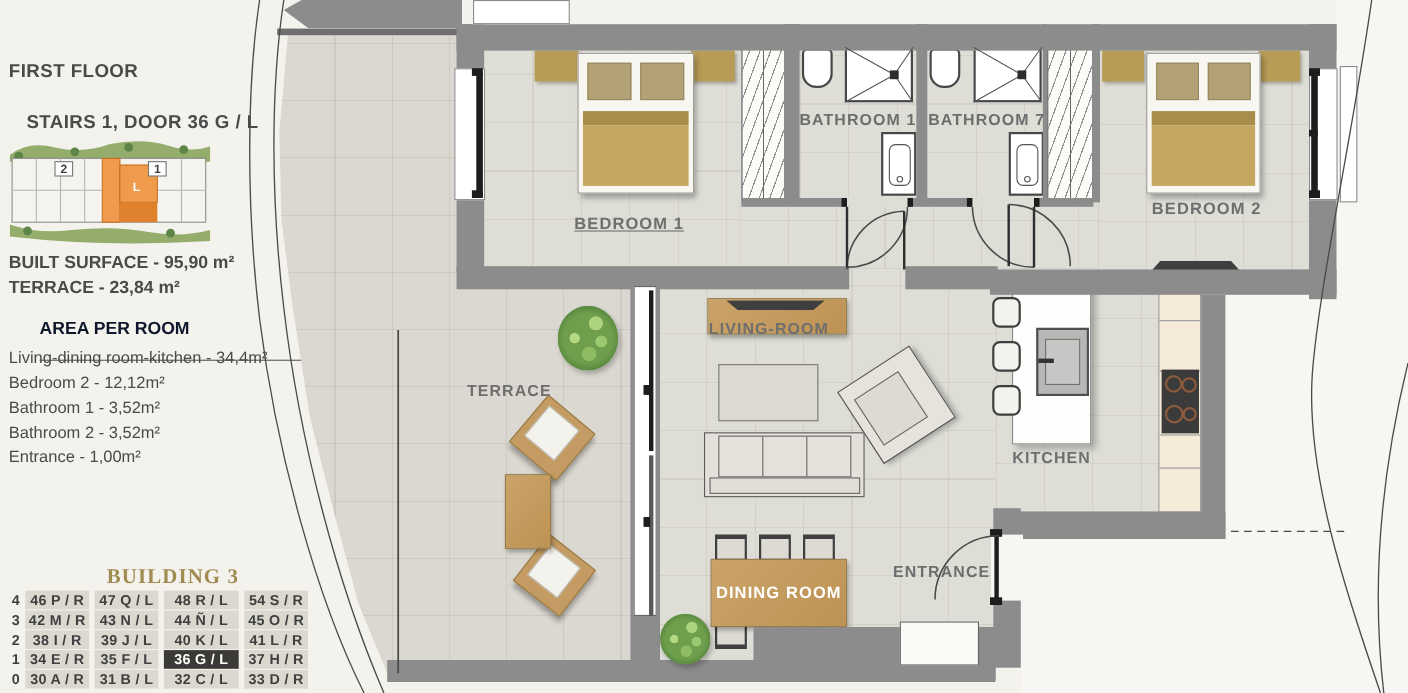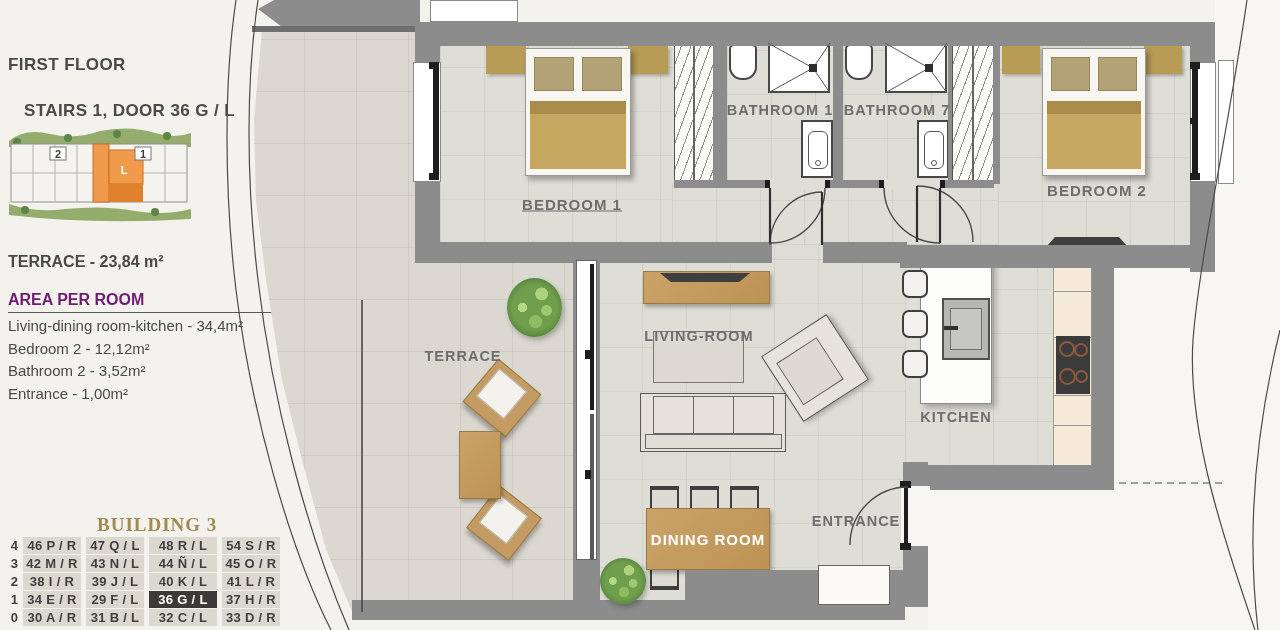--- a/index.html
+++ b/index.html
@@ -2,22 +2,22 @@
 <html><head>
 <meta charset="utf-8">
 <style>
   html,body{margin:0;padding:0;background:#f4f2ed;}
   #canvas{position:relative;width:1280px;height:630px;background:#f4f2ed;overflow:hidden;
           font-family:"Liberation Sans",sans-serif;}
   .abs{position:absolute;}
   
   .hdr{position:absolute;font-weight:bold;font-size:17px;color:#4a4a4a;letter-spacing:.4px;white-space:nowrap;}
   .surf{position:absolute;font-weight:bold;font-size:16px;color:#4a4a4a;white-space:nowrap;}
-  .areahdr{position:absolute;font-weight:bold;font-size:16px;color:#701a75;border-bottom:1px solid #5a5a5a;
-           width:268px;padding-bottom:3px;}
+  .areahdr{position:absolute;font-weight:bold;font-size:16px;color:#0f172a;border-bottom:1px solid #5a5a5a;
+           width:268px;padding-bottom:18px;margin-left:28px;}
   .arealist{position:absolute;font-size:15px;color:#4a4a4a;line-height:22.5px;white-space:nowrap;}
   .bldg-title{position:absolute;font-family:"Liberation Serif",serif;font-weight:bold;font-size:19px;
               color:#a08c52;letter-spacing:1px;}
   .utable{position:absolute;display:grid;grid-template-columns:14px 58px 58px 68px 58px;
           grid-auto-rows:16.5px;gap:1.5px 5px;font-size:13px;font-weight:bold;color:#3f3f3f;}
   .utable .fnum{display:flex;align-items:center;justify-content:flex-end;}
   .ucell{background:#dbd8d0;display:flex;align-items:center;justify-content:center;
          letter-spacing:.3px;white-space:nowrap;}
   .ucell.hl{background:#3b3a37;color:#ffffff;}
   
@@ -87,26 +87,28 @@
     <rect x="45" y="27" width="16" height="13" fill="#ffffff" stroke="#777"></rect>
     <text x="53" y="37.5" font-size="11" font-weight="bold" fill="#3f3f3f" text-anchor="middle">2</text>
     <rect x="130" y="27" width="16" height="13" fill="#ffffff" stroke="#777"></rect>
     <text x="138" y="37.5" font-size="11" font-weight="bold" fill="#3f3f3f" text-anchor="middle">1</text>
     <text x="119" y="54" font-size="11" font-weight="bold" fill="#ffffff" text-anchor="middle">L</text>
     <path d="M4,84 Q30,93 60,89 Q100,85 130,91 Q160,96 186,89 L186,99 Q90,105 4,95 Z" fill="#94ad6c"></path>
     <circle cx="20" cy="90" r="4" fill="#5e8548"></circle>
     <circle cx="150" cy="92" r="4" fill="#5e8548"></circle>
   </svg>
 
+  <div class="surf" style="left:8px;top:231px;">BUILT SURFACE  - 95,90 m²</div>
   <div class="surf" style="left:8px;top:253px;">TERRACE - 23,84 m²</div>
 
   <div class="areahdr" style="left:8px;top:291px;">AREA PER ROOM</div>
   <div class="arealist" style="left:8px;top:315px;">
     <div>Living-dining room-kitchen - 34,4m²</div>
     <div>Bedroom 2 - 12,12m²</div>
+    <div>Bathroom 1 - 3,52m²</div>
     <div>Bathroom 2 - 3,52m²</div>
     <div>Entrance - 1,00m²</div>
   </div>
 
   <div class="bldg-title" style="left:97px;top:514px;">BUILDING 3</div>
   <div class="utable" style="left:4px;top:537px;">
     <div class="fnum">4</div>
     <div class="ucell">46 P / R</div>
     <div class="ucell">47 Q / L</div>
     <div class="ucell">48 R / L</div>
@@ -116,21 +118,21 @@
     <div class="ucell">43 N / L</div>
     <div class="ucell">44 Ñ / L</div>
     <div class="ucell">45 O / R</div>
     <div class="fnum">2</div>
     <div class="ucell">38 I / R</div>
     <div class="ucell">39 J / L</div>
     <div class="ucell">40 K / L</div>
     <div class="ucell">41 L / R</div>
     <div class="fnum">1</div>
     <div class="ucell">34 E / R</div>
-    <div class="ucell">29 F / L</div>
+    <div class="ucell">35 F / L</div>
     <div class="ucell hl">36 G / L</div>
     <div class="ucell">37 H / R</div>
     <div class="fnum">0</div>
     <div class="ucell">30 A / R</div>
     <div class="ucell">31 B / L</div>
     <div class="ucell">32 C / L</div>
     <div class="ucell">33 D / R</div>
   </div>
 
   <div class="white-zone" style="left:1215px;top:0;width:65px;height:268px;"></div>
@@ -321,18 +323,18 @@
     </g>
   </svg>
 
   <div class="tree" style="left:507px;top:278px;width:55px;height:59px;"></div>
   <div class="tree" style="left:600px;top:558px;width:46px;height:46px;"></div>
 
   <div class="rlabel" style="left:572px;top:204px;font-size:15px;text-decoration:underline;">BEDROOM 1</div>
   <div class="rlabel" style="left:780px;top:110px;">BATHROOM 1</div>
   <div class="rlabel" style="left:897px;top:110px;">BATHROOM 7</div>
   <div class="rlabel" style="left:1097px;top:190px;font-size:15px;">BEDROOM 2</div>
-  <div class="rlabel" style="left:699px;top:336px;text-align:center;">LIVING-ROOM</div>
+  <div class="rlabel" style="left:699px;top:300px;text-align:center;">LIVING-ROOM</div>
   <div class="rlabel" style="left:463px;top:356px;">TERRACE</div>
   <div class="rlabel" style="left:956px;top:417px;">KITCHEN</div>
   <div class="rlabel" style="left:856px;top:521px;">ENTRANCE</div>
 
 </div>
 
 </body></html>

